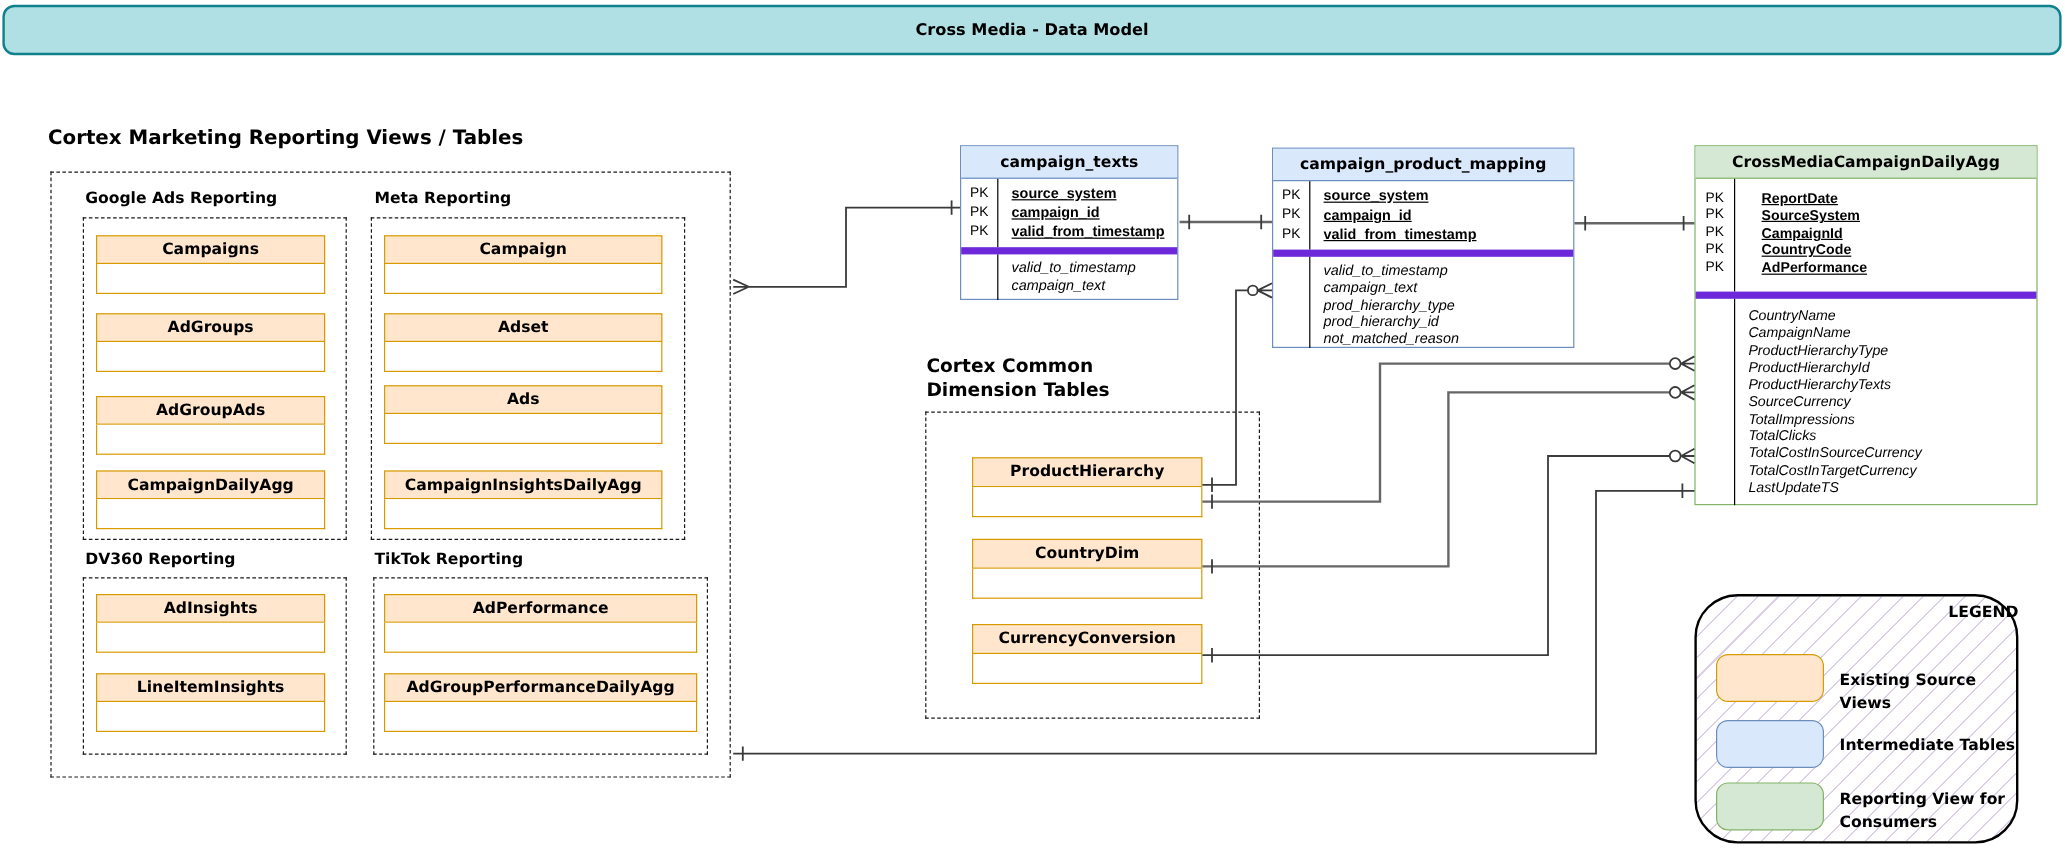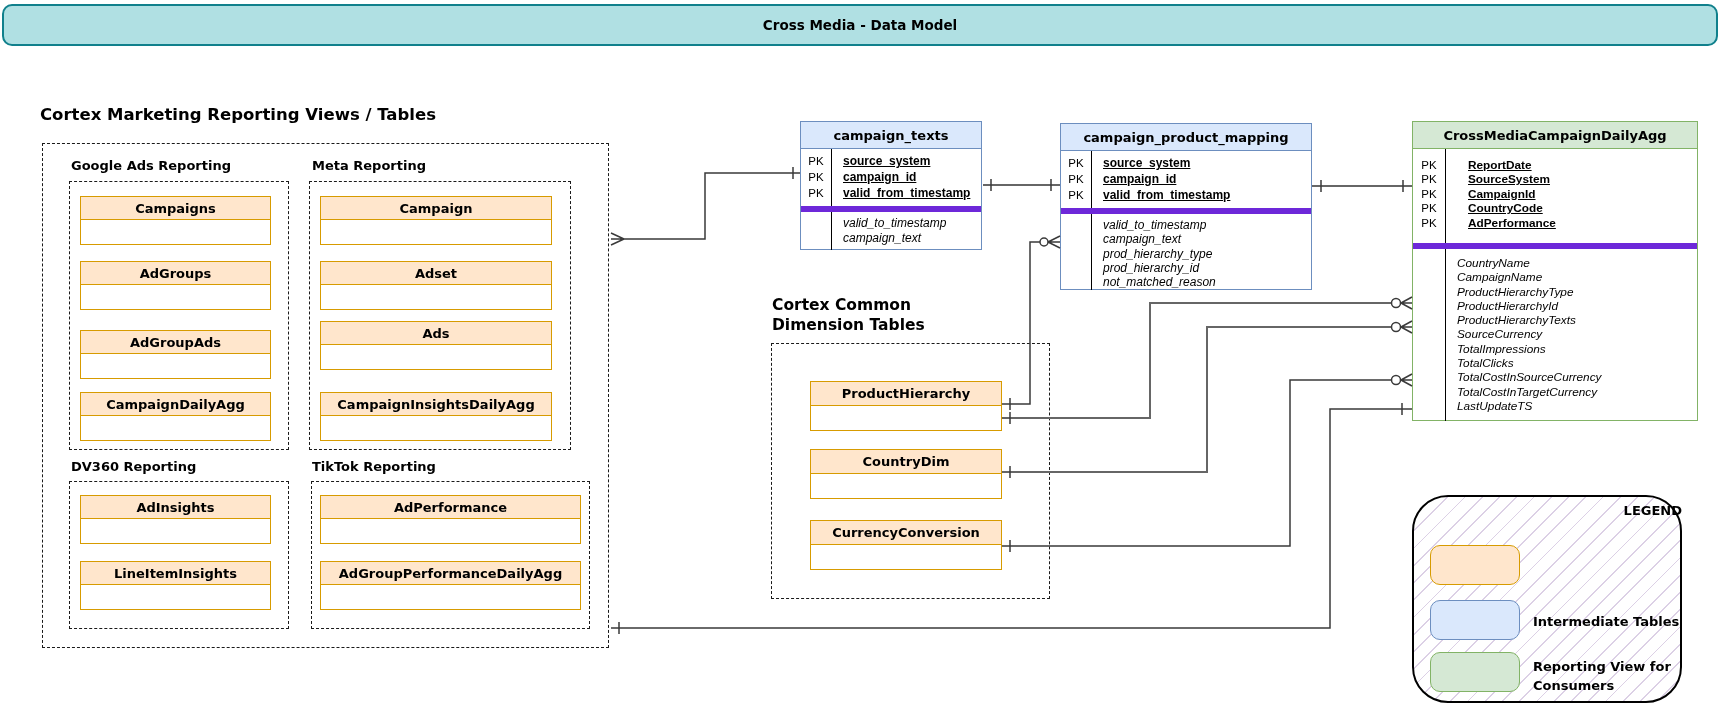--- a/index.html
+++ b/index.html
@@ -296,18 +296,19 @@
 
     <g stroke="#3a3a3a" stroke-width="1.5" fill="none">
       <path d="M611,628 H1330 V409 H1412"></path>
       <path d="M619,622 V634 M1402,403 V415"></path>
     </g>
   </svg>
 
   <div class="abs legend"></div>
   <div class="abs legend-title">LEGEND</div>
   <div class="abs swatch orange" style="left:1430px;top:545px;"></div>
+  <div class="abs legend-lab" style="left:1533px;top:558px;">Existing Source Views</div>
   <div class="abs swatch blue" style="left:1430px;top:600px;"></div>
   <div class="abs legend-lab" style="left:1533px;top:576px;margin-top:36px;">Intermediate Tables</div>
   <div class="abs swatch green" style="left:1430px;top:652px;"></div>
   <div class="abs legend-lab" style="left:1533px;top:657px;width:145px;">Reporting View for Consumers</div>
 
 </div>
 
 </body></html>

